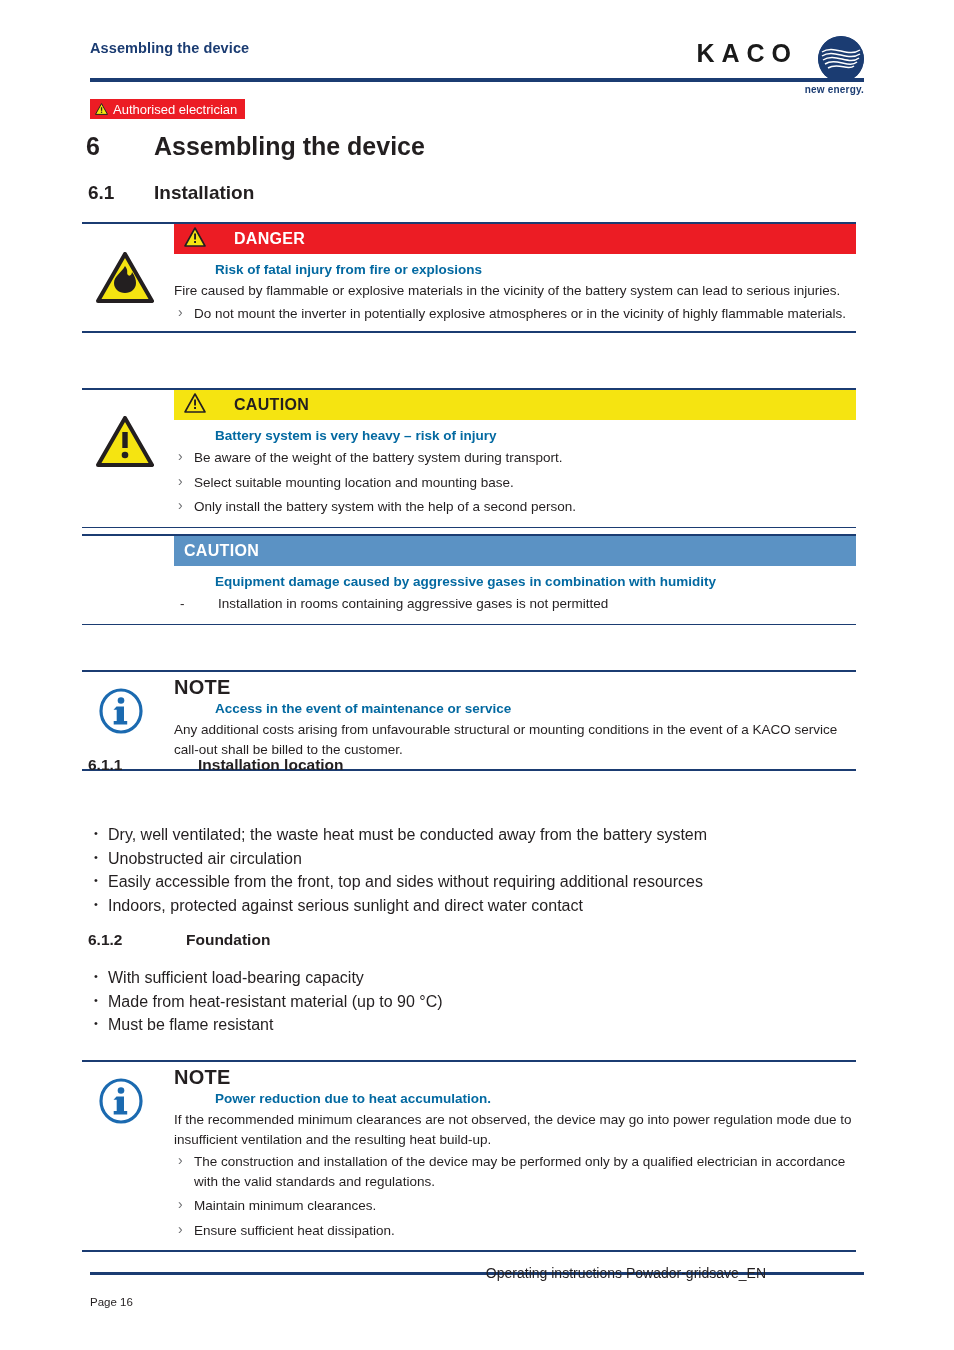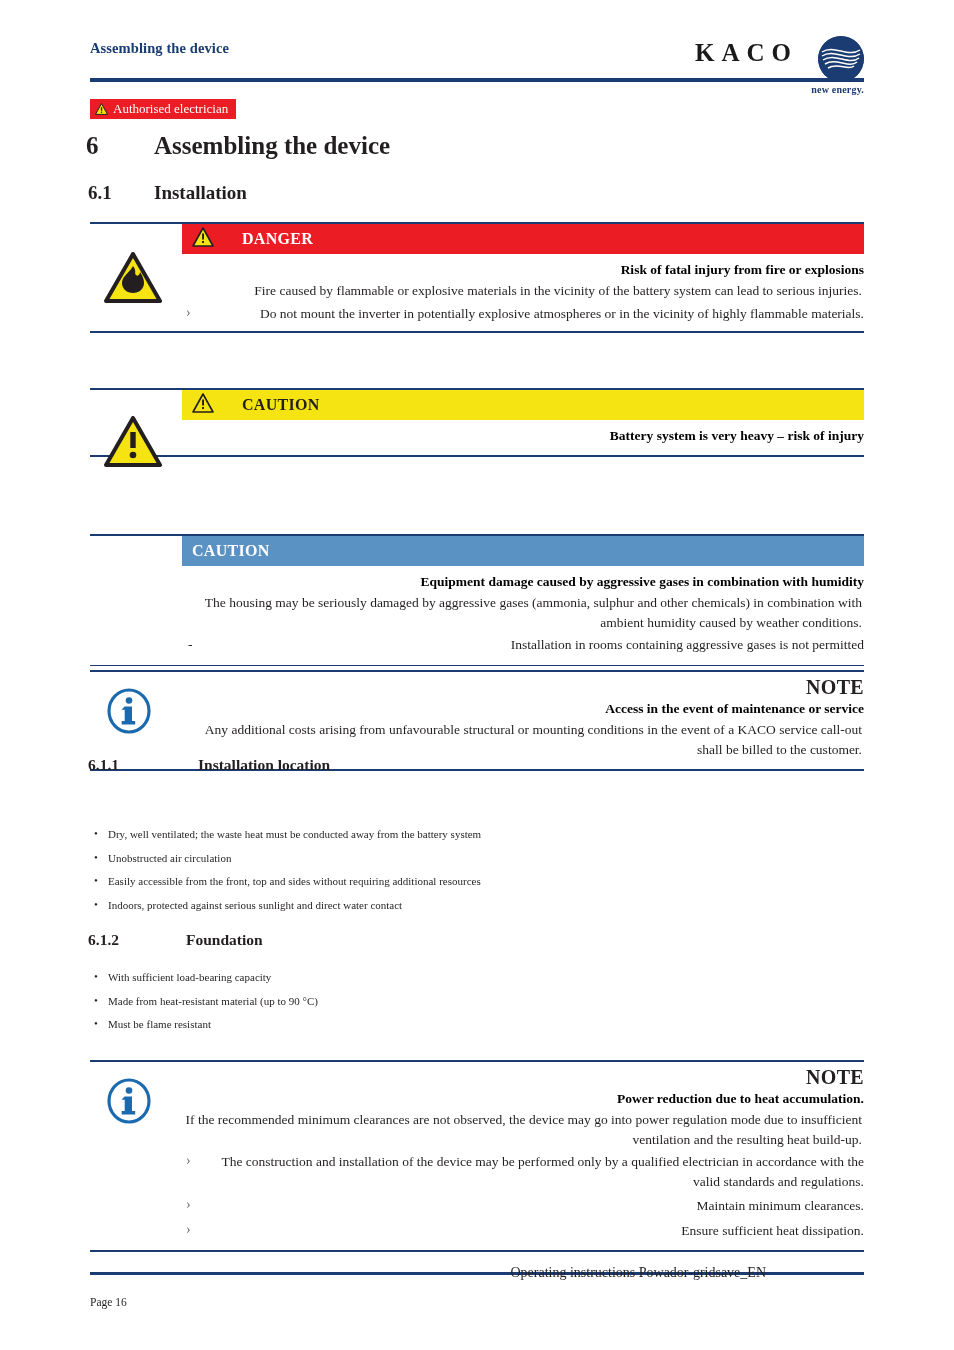--- a/index.html
+++ b/index.html
@@ -13,21 +13,20 @@
     position: relative;
     font-family: "Liberation Sans", sans-serif;
     color: #231f20;
     -webkit-font-smoothing: antialiased;
   }
   .page {
     position: relative;
     width: 856px;
     height: 1350px;
     box-sizing: border-box;
-    font-family: Liberation Serif, serif;
   }
 
   
   .header {
     position: absolute;
     left: 90px;
     top: 36px;
     width: 774px;
     height: 50px;
   }
@@ -132,24 +131,23 @@
     font-size: 15.5px;
     font-weight: bold;
     color: #231f20;
     display: flex;
   }
   .h3 .num { width: 66px; display: inline-block; }
 
   
   .admon {
     position: absolute;
-    left: 90px;
+    left: 82px;
     width: 774px;
     box-sizing: border-box;
-    text-align: right;
   }
   .admon .rule-top,
   .admon .rule-bottom {
     height: 2px;
     background: #1b3c72;
     width: 774px;
   }
   .admon .rule-thin { height: 1.5px; }
   .admon-body {
     position: relative;
@@ -185,21 +183,21 @@
   .note-head {
     font-size: 20px;
     font-weight: bold;
     color: #231f20;
     letter-spacing: 0.3px;
     margin: 4px 0 1px 0;
   }
   .subhead {
     font-size: 13.5px;
     font-weight: bold;
-    color: #000000;
+    color: #0369a1;
     margin: 7px 0 2px 0;
     line-height: 18px;
     padding-left: 41px;
   }
   .para {
     font-size: 13.5px;
     line-height: 19.5px;
     color: #231f20;
     margin: 2px 2px 2px 0;
   }
@@ -243,21 +241,21 @@
     position: absolute;
     left: 92px;
     width: 770px;
     list-style: none;
     margin: 0;
     padding: 0;
   }
   ul.dot li {
     position: relative;
     padding-left: 16px;
-    font-size: 11px;
+    font-size: 16px;
     line-height: 23.5px;
     color: #231f20;
   }
   ul.dot li::before {
     content: "\2022";
     position: absolute;
     left: 2px;
     top: -1px;
     font-size: 11px;
     color: #231f20;
@@ -380,34 +378,38 @@
           <span>
             <svg width="22" height="20" viewBox="0 0 22 20" aria-hidden="true">
               <path d="M11 1 L21 19 L1 19 Z" fill="#f5e411" stroke="#231f20" stroke-width="1.6" stroke-linejoin="round"></path>
               <rect x="10.1" y="6.5" width="1.9" height="6" fill="#231f20"></rect>
               <rect x="10.1" y="14" width="1.9" height="2" fill="#231f20"></rect>
             </svg>
           </span>
           <span class="label">CAUTION</span>
         </div>
         <div class="subhead">Battery system is very heavy – risk of injury</div>
+        <ul class="arrow">
+          <li>Be aware of the weight of the battery system during transport.</li>
+          <li>Select suitable mounting location and mounting base.</li>
+          <li>Only install the battery system with the help of a second person.</li>
+        </ul>
       </div>
     </div>
     <div class="rule-bottom rule-thin" style="margin-top:10px;"></div>
   </div>
 
   <div class="admon" style="top:534px;">
     <div class="rule-top"></div>
     <div class="admon-body">
       <div class="admon-content">
         <div class="bar bar-notice">
           <span class="label-noicon">CAUTION</span>
         </div>
         <div class="subhead">Equipment damage caused by aggressive gases in combination with humidity</div>
-        <div class="para">The housing may be seriously damaged by aggressive gases (ammonia, sulphur and other chemicals) in combination with ambient humidity caused by weather conditions.</div>
         <ul class="dash">
           <li>Installation in rooms containing aggressive gases is not permitted</li>
         </ul>
       </div>
     </div>
     <div class="rule-bottom rule-thin" style="margin-top:10px;"></div>
   </div>
 
   <div class="admon" style="top:670px;">
     <div class="rule-top"></div>

